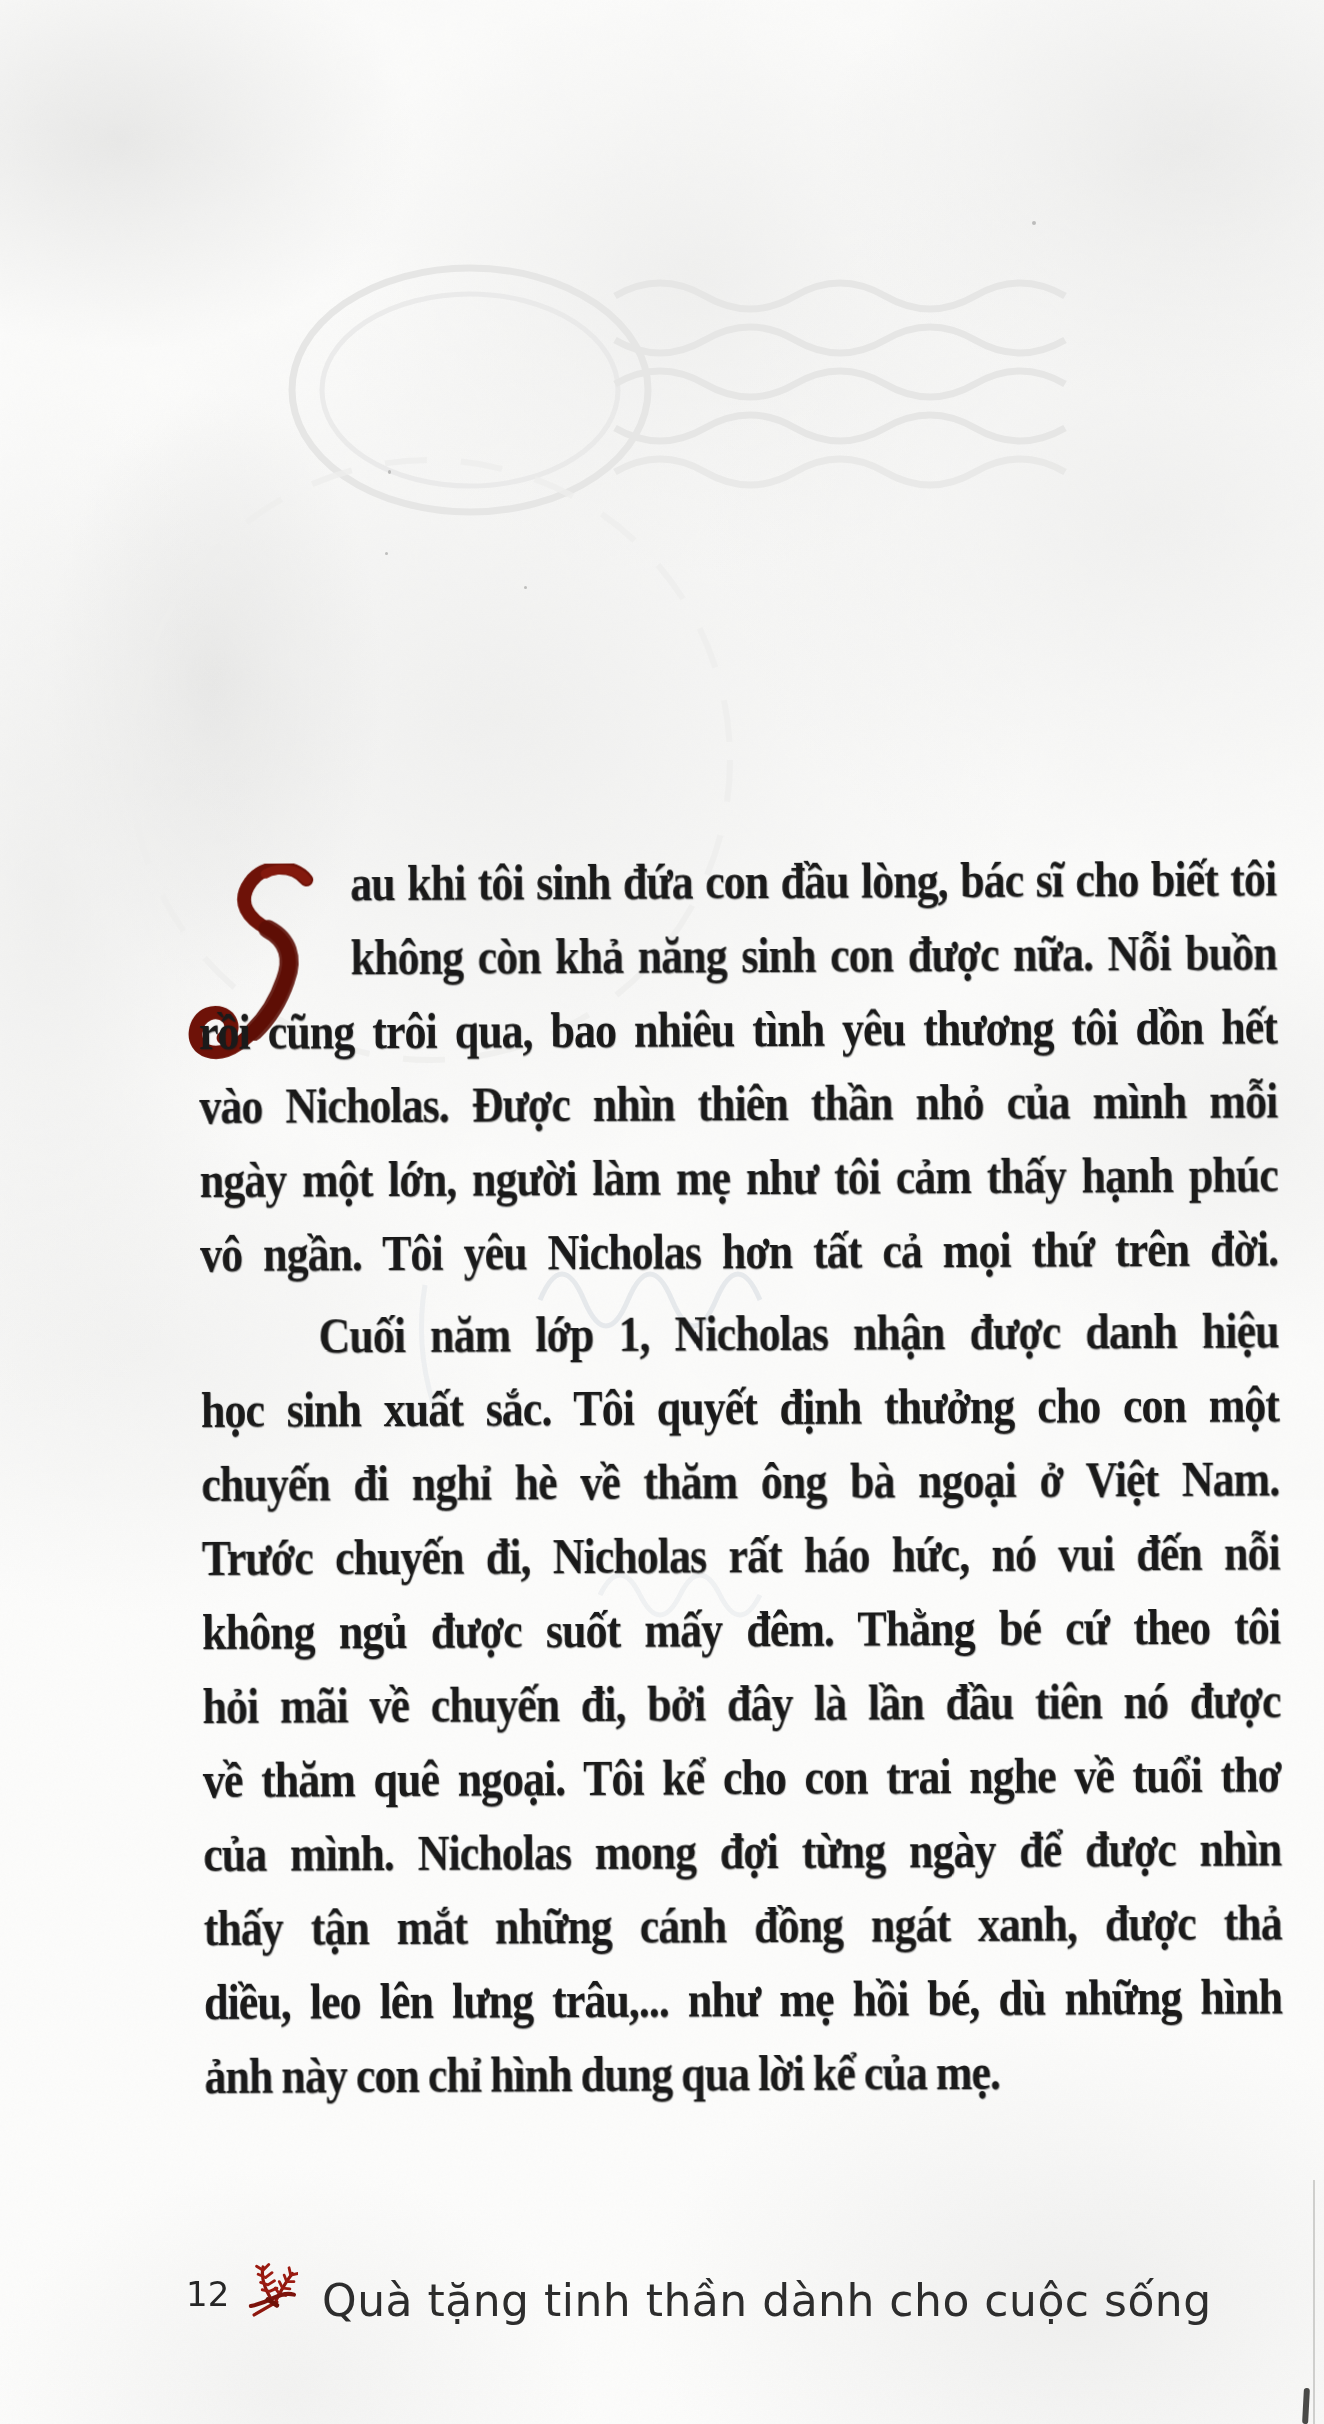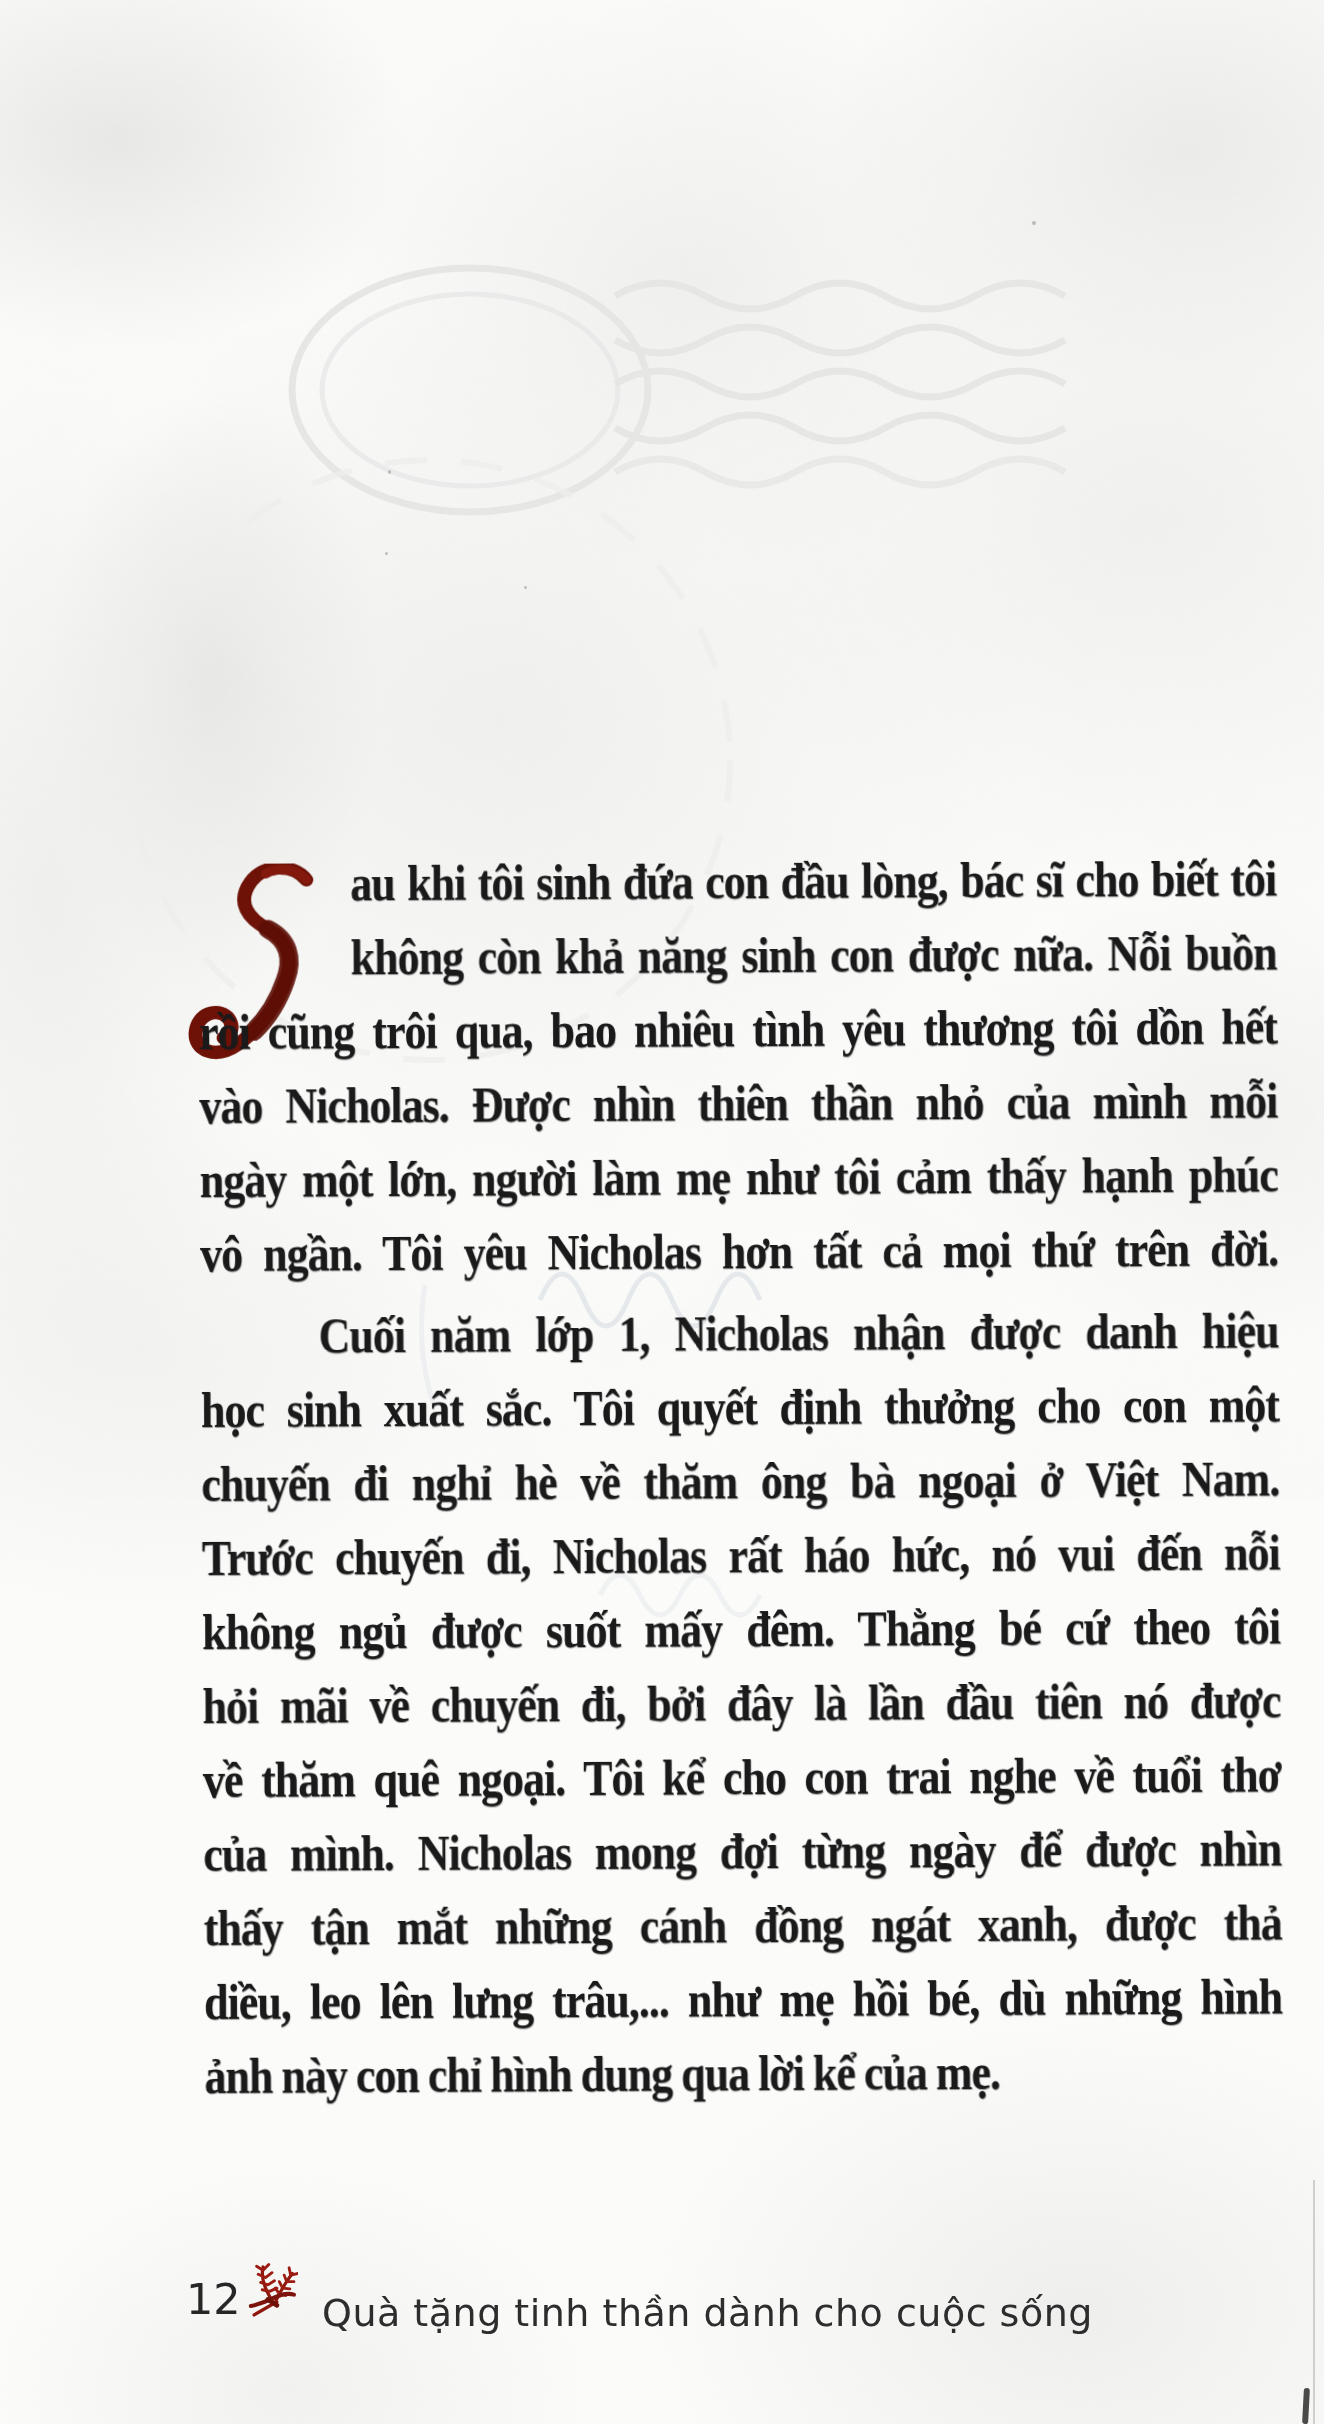--- a/index.html
+++ b/index.html
@@ -31,23 +31,23 @@
   .line{height:74px;line-height:74px;text-align:justify;text-align-last:justify;
     transform:scaleY(1.16);transform-origin:50% 50%;}
   .line.dc-indent{margin-left:152px;}
   .line.fl-indent{padding-left:118px;}
   .line.lastline{text-align-last:left;}
 
   .dropcap{position:absolute;left:-14px;top:16px;width:150px;height:258px;}
 
   .footer{position:absolute;left:0;top:2262px;width:1324px;height:72px;
     font-family:"DejaVu Sans","Liberation Sans",sans-serif;color:#2b2b2b;}
-  .pagenum{position:absolute;left:186px;top:12px;font-size:43px;color:#262626;}
+  .pagenum{position:absolute;left:186px;top:12px;font-size:34px;color:#262626;}
   .twig{position:absolute;left:246px;top:-2px;width:52px;height:66px;}
-  .booktitle{position:absolute;left:322px;top:29px;font-size:38px;letter-spacing:.5px;color:#2d2d2d;}
+  .booktitle{position:absolute;left:322px;top:13px;font-size:44px;letter-spacing:.5px;color:#2d2d2d;}
 
   .edge-line{position:absolute;left:1313px;top:2180px;width:2px;height:244px;background:#cfcfcd;}
   .edge-tick{position:absolute;left:1303px;top:2388px;width:6px;height:36px;background:#4a4a48;
     border-radius:3px;transform:rotate(3deg);}
   .speck{position:absolute;border-radius:50%;background:#9a9a98;opacity:.6;}
 </style>
 </head>
 <body>
 
 <div class="page">

